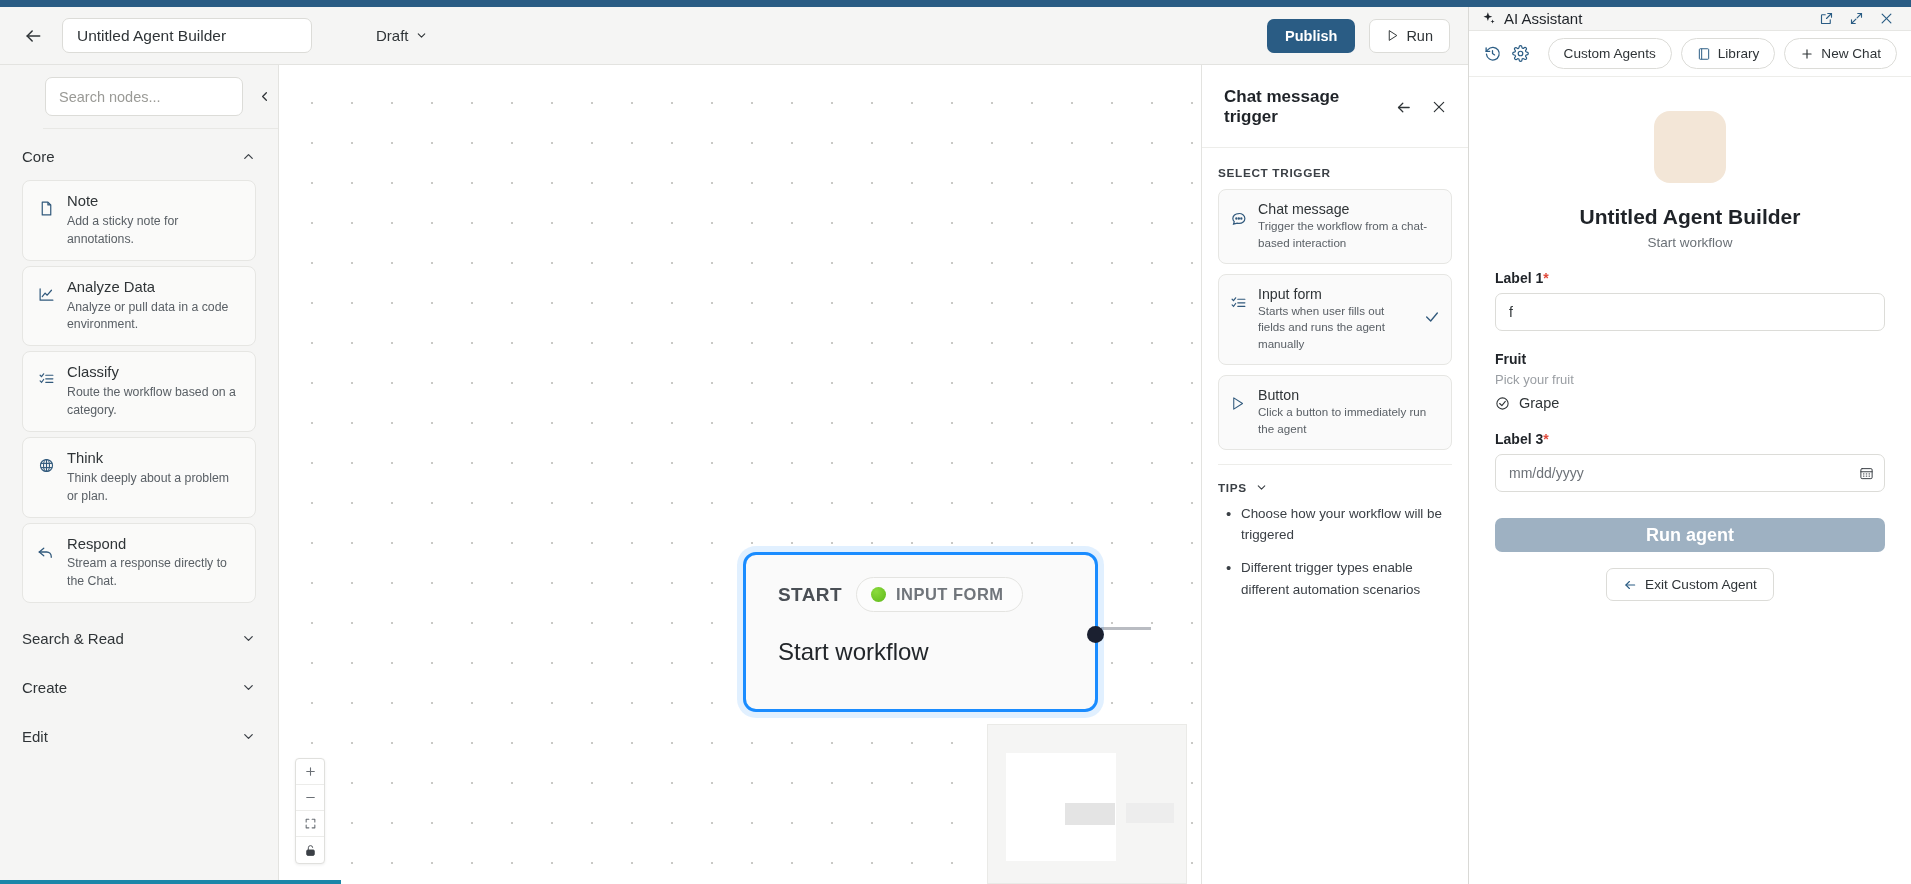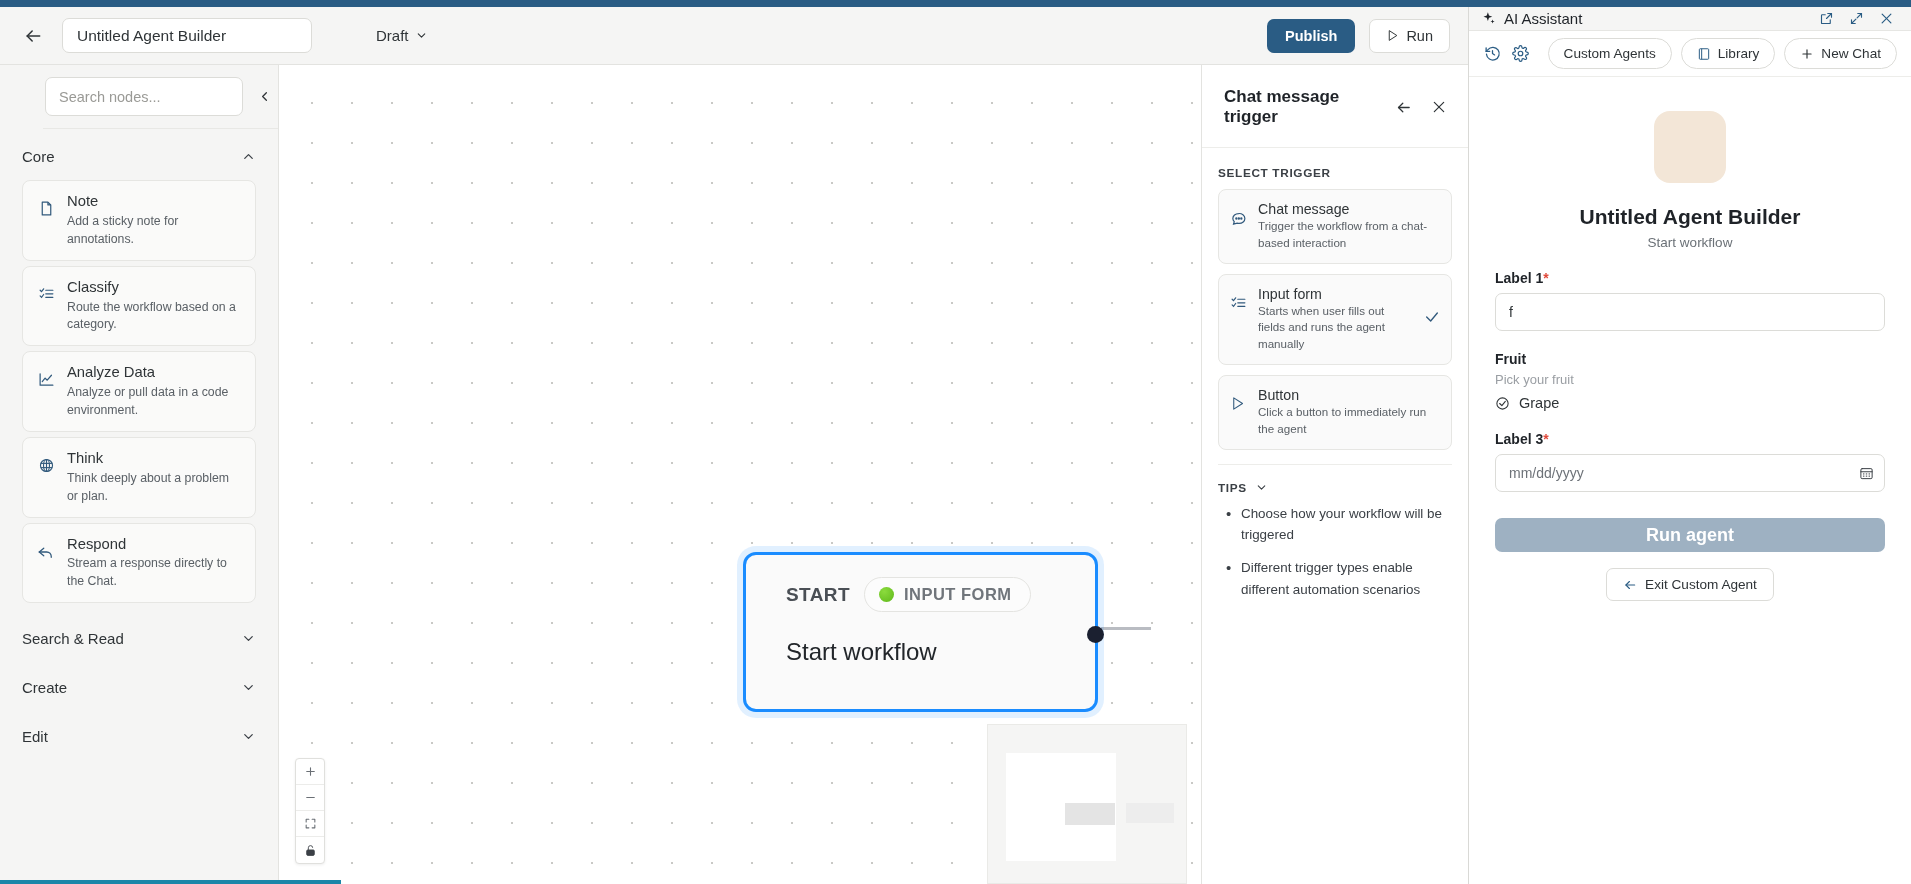--- a/index.html
+++ b/index.html
@@ -101,21 +101,21 @@
     background-image: radial-gradient(circle, #c9c9c6 1.1px, transparent 1.2px);
     background-size: 40px 40px; background-position: 13px 18px;
     border-top: 1px solid #e3e3e0;
     overflow: hidden;
   }
   
   .start-node {
     position: absolute; left: 464px; top: 487px; width: 355px; height: 160px;
     background: #fafafa; border: 3px solid #1a8cff; border-radius: 13px;
     box-shadow: 0 0 0 6px rgba(26,140,255,.13);
-    padding: 22px 40px; cursor: grab;
+    padding: 22px 32px; cursor: grab;
   }
   .node-head-row { display: flex; align-items: center; gap: 14px; }
   .start-label { font-size: 19px; font-weight: 600; color: #4a4f55; letter-spacing: .4px; }
   .trigger-pill {
     display: flex; align-items: center; gap: 10px;
     border: 1px solid #e4e4e1; border-radius: 999px; padding: 7px 18px 7px 14px;
     background: #fcfcfc;
   }
   .dot-green { width: 15px; height: 15px; border-radius: 50%;
     background: radial-gradient(circle at 35% 30%, #8bdb3d, #5fb81a); }
@@ -320,44 +320,44 @@
                   </svg>
               </div>
               <div class="node-txt">
                 <div class="node-title">Note</div>
                 <div class="node-desc">Add a sticky note for annotations.</div>
               </div>
             </div>
 
             <div class="node-card">
               <div class="node-ico">
+                <svg width="17" height="17" viewBox="0 0 24 24" fill="none" stroke="currentColor" stroke-width="1.7" stroke-linecap="round" stroke-linejoin="round">
+                    <polyline points="3 4 3 20 21 20"></polyline>
+                    <polyline points="6 15 10 10 13 13 19 6"></polyline>
+                  </svg>
+              </div>
+              <div class="node-txt">
+                <div class="node-title">Analyze Data</div>
+                <div class="node-desc">Analyze or pull data in a code environment.</div>
+              </div>
+            </div>
+
+            <div class="node-card">
+              <div class="node-ico">
                 <svg width="17" height="17" viewBox="0 0 24 24" fill="none" stroke="currentColor" stroke-width="1.7" stroke-linecap="round">
                     <polyline points="3 6 5 8 8 4"></polyline>
                     <polyline points="3 14 5 16 8 12"></polyline>
                     <line x1="11" y1="6" x2="21" y2="6"></line>
                     <line x1="11" y1="11" x2="21" y2="11"></line>
                     <line x1="11" y1="16" x2="21" y2="16"></line>
                   </svg>
               </div>
               <div class="node-txt">
                 <div class="node-title">Classify</div>
                 <div class="node-desc">Route the workflow based on a category.</div>
-              </div>
-            </div>
-
-            <div class="node-card">
-              <div class="node-ico">
-                <svg width="17" height="17" viewBox="0 0 24 24" fill="none" stroke="currentColor" stroke-width="1.7" stroke-linecap="round" stroke-linejoin="round">
-                    <polyline points="3 4 3 20 21 20"></polyline>
-                    <polyline points="6 15 10 10 13 13 19 6"></polyline>
-                  </svg>
-              </div>
-              <div class="node-txt">
-                <div class="node-title">Analyze Data</div>
-                <div class="node-desc">Analyze or pull data in a code environment.</div>
               </div>
             </div>
 
             <div class="node-card">
               <div class="node-ico">
                 <svg width="17" height="17" viewBox="0 0 24 24" fill="none" stroke="currentColor" stroke-width="1.6">
                     <circle cx="12" cy="12" r="8.5"></circle>
                     <line x1="12" y1="3.5" x2="12" y2="20.5"></line>
                     <ellipse cx="12" cy="12" rx="4.2" ry="8.5"></ellipse>
                     <line x1="4" y1="9" x2="20" y2="9"></line>

